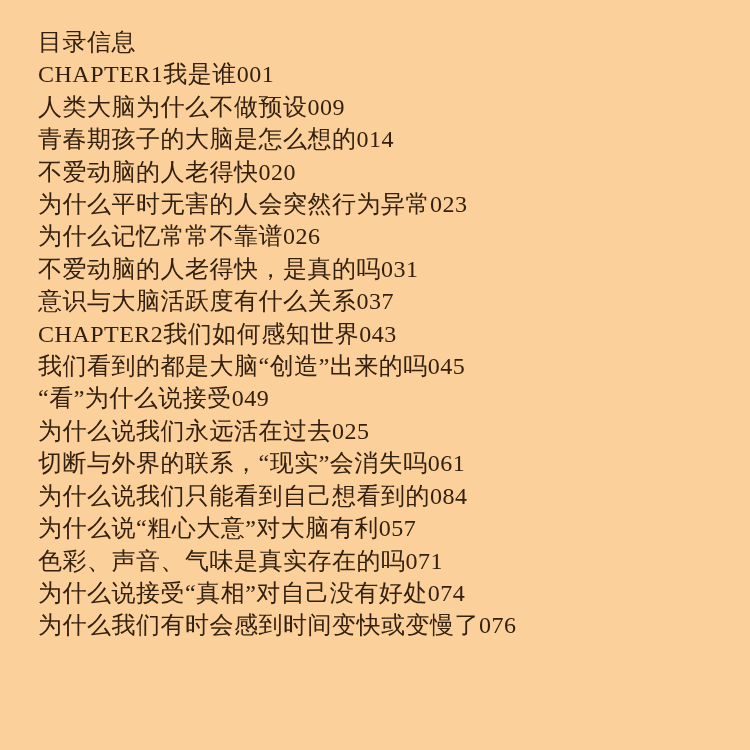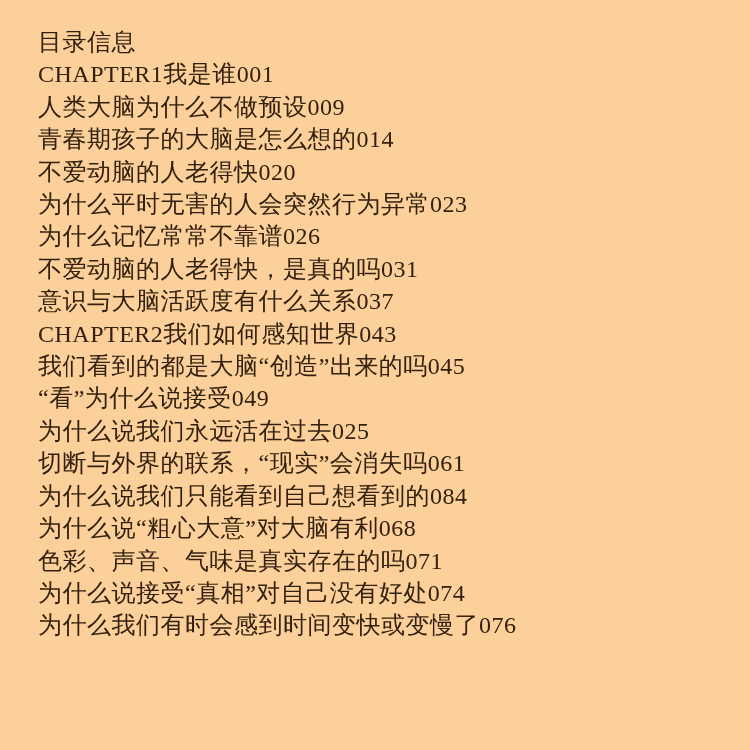--- a/index.html
+++ b/index.html
@@ -58,21 +58,21 @@
   <div class="line"><span>我们看到的都是大脑“创造”出来的吗</span><span>045</span></div>
 
   <div class="line"><span>“看”为什么说接受</span><span>049</span></div>
 
   <div class="line"><span>为什么说我们永远活在过去</span><span>025</span></div>
 
   <div class="line"><span>切断与外界的联系，“现实”会消失吗</span><span>061</span></div>
 
   <div class="line"><span>为什么说我们只能看到自己想看到的</span><span>084</span></div>
 
-  <div class="line"><span>为什么说“粗心大意”对大脑有利</span><span>068</span></div>
+  <div class="line"><span>为什么说“粗心大意”对大脑有利</span><span>057</span></div>
 
   <div class="line"><span>色彩、声音、气味是真实存在的吗</span><span>071</span></div>
 
 
   <div class="line"><span>为什么说接受“真相”对自己没有好处</span><span>074</span></div>
 
   <div class="line"><span>为什么我们有时会感到时间变快或变慢了</span><span>076</span></div>
 </div>
 </div>
 

